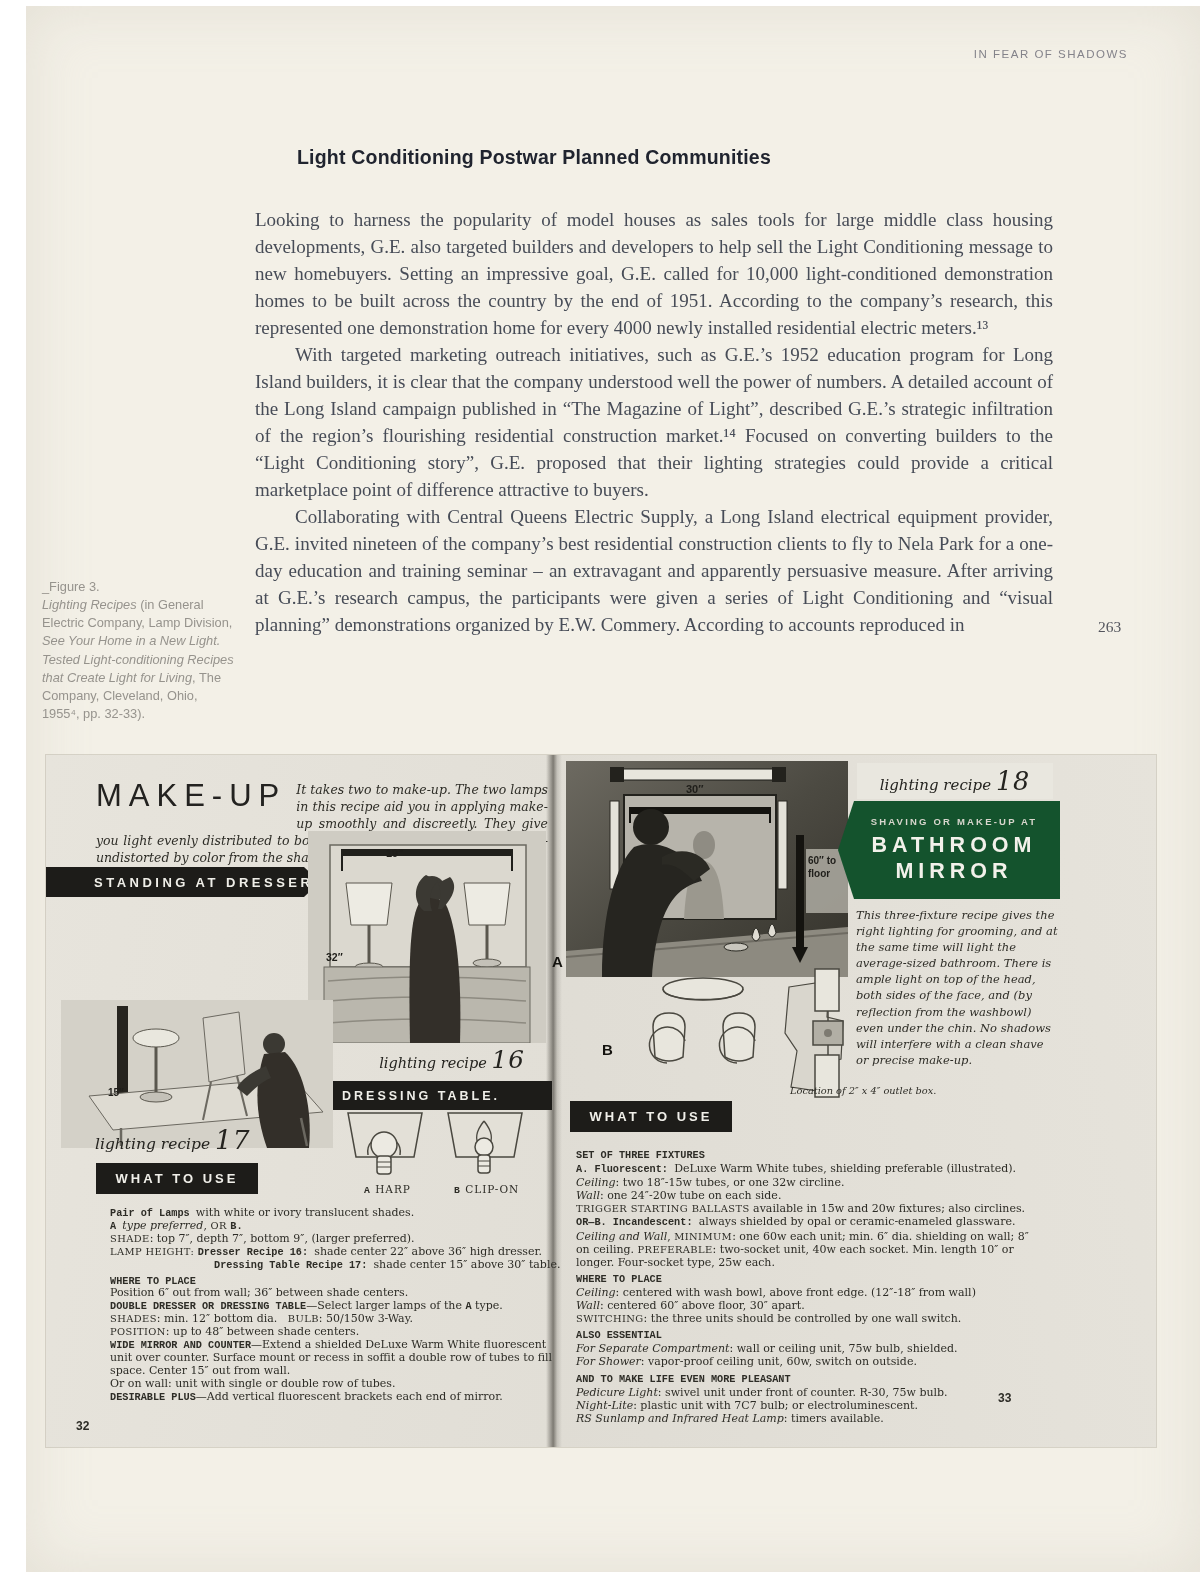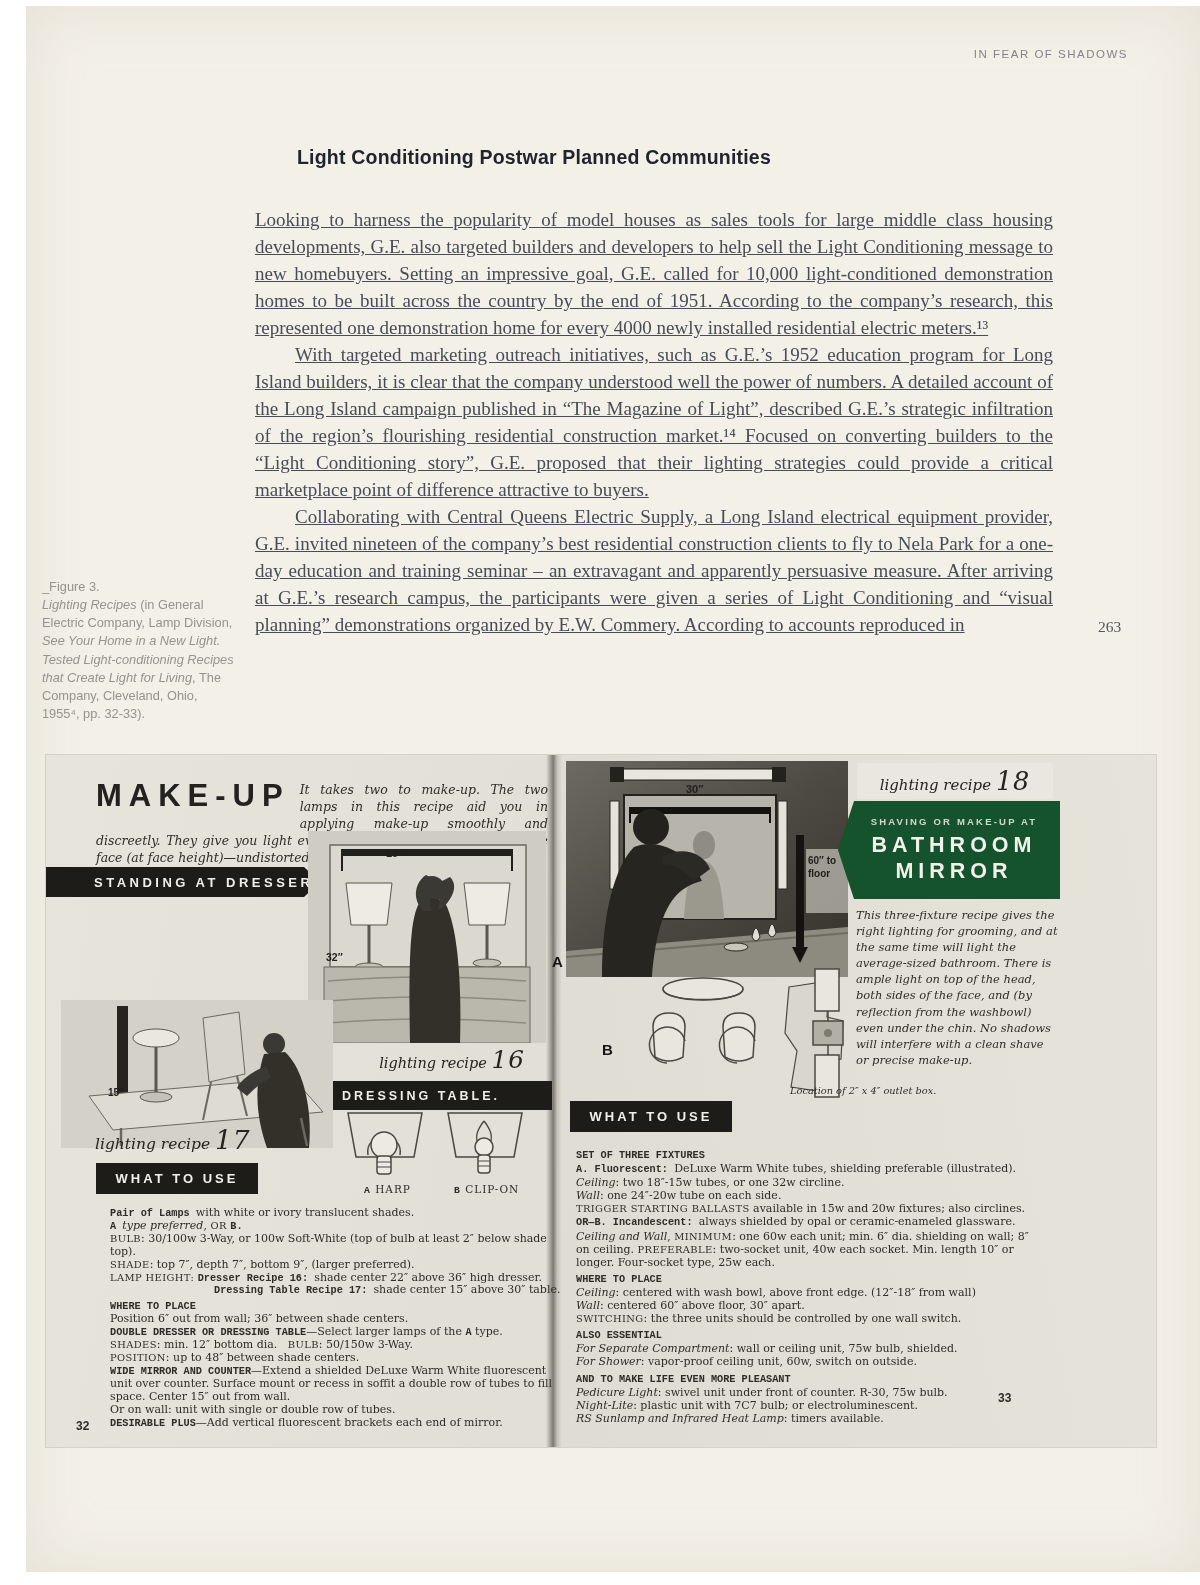--- a/index.html
+++ b/index.html
@@ -4,37 +4,37 @@
 <style>
   html,body{margin:0;padding:0;}
   body{width:1200px;height:1585px;background:#ffffff;font-family:"Liberation Serif","DejaVu Serif",serif;position:relative;overflow:hidden;}
   .sheet{position:absolute;left:26px;top:6px;width:1174px;height:1566px;background:#f3f0e7;box-shadow:inset 0 0 60px rgba(200,195,180,.35);}
 
   
   .running-header{position:absolute;top:42px;right:72px;font-family:"Liberation Sans","DejaVu Sans",sans-serif;font-size:11.5px;letter-spacing:1.5px;color:#84838a;}
   .folio{position:absolute;left:1072px;top:612px;font-size:15.5px;color:#53555d;}
   .title{position:absolute;left:271px;top:140px;margin:0;font-family:"Liberation Sans","DejaVu Sans",sans-serif;font-size:19.5px;font-weight:700;color:#20242f;letter-spacing:.2px;}
   .body-text{position:absolute;left:229px;top:200px;width:798px;color:#474c57;font-size:19px;line-height:27px;text-align:justify;}
-  .body-text p{margin:0;text-decoration:underline;}
+  .body-text p{margin:0;}
   .body-text p + p{text-indent:40px;}
   .margin-caption{position:absolute;left:16px;top:572px;width:196px;font-family:"Liberation Sans","DejaVu Sans",sans-serif;font-size:12.8px;line-height:1.42;color:#96938d;}
   .margin-caption .seg-i{font-style:italic;}
 
   
   .figure{position:absolute;left:20px;top:749px;width:1110px;height:692px;background:#e3e0d8;box-shadow:0 0 0 1px rgba(170,165,150,.4), inset 0 0 40px rgba(120,115,100,.18);}
   .fig-page-left{position:absolute;left:0;top:0;width:506px;height:692px;background:linear-gradient(100deg,#e7e4dc, #e1ded6);}
   .fig-page-right{position:absolute;left:506px;top:0;width:604px;height:692px;background:linear-gradient(260deg,#e6e3db,#dfdcd4);}
   .fig-gutter{position:absolute;left:500px;top:0;width:16px;height:692px;background:linear-gradient(90deg,rgba(0,0,0,0),rgba(45,42,35,.55) 45%,rgba(45,42,35,.15) 70%,rgba(0,0,0,0));}
 
   .fig-abs{position:absolute;}
   .ad-serif{font-family:"DejaVu Serif",serif;color:#2c2b25;}
 
   
   .makeup-block{left:50px;top:26px;width:452px;font-size:12.5px;line-height:1.36;font-style:italic;text-align:justify;color:#2e2d27;}
-  .makeup-title{float:left;font-style:normal;font-family:"Liberation Sans","DejaVu Sans",sans-serif;font-weight:700;font-size:31px;letter-spacing:7px;margin:-6px 10px 0 0;color:#232220;}
+  .makeup-title{float:left;font-style:normal;font-family:"Liberation Sans","DejaVu Sans",sans-serif;font-weight:400;font-size:31px;letter-spacing:7px;margin:-6px 10px 0 0;color:#232220;}
   .ribbon{background:#1d1c19;color:#efeee8;font-family:"Liberation Sans","DejaVu Sans",sans-serif;font-weight:700;display:flex;align-items:center;}
   .ribbon-standing{left:0;top:112px;width:274px;height:30px;font-size:13px;letter-spacing:3.5px;padding-left:48px;box-sizing:border-box;clip-path:polygon(0 0,calc(100% - 16px) 0,100% 50%,calc(100% - 16px) 100%,0 100%);}
   .ribbon-seated{left:150px;top:326px;width:356px;height:29px;font-size:12.5px;letter-spacing:3px;padding-left:44px;box-sizing:border-box;}
   .recipe-tag{font-style:italic;font-family:"DejaVu Serif",serif;color:#24231f;margin-left:11px;}
   .recipe-tag .rnum{font-size:1.7em;letter-spacing:1px;}
   .tag16{left:288px;top:290px;width:214px;font-size:14.5px;text-align:center;}
   .tag17{left:38px;top:370px;width:200px;font-size:15.5px;}
   .tag18{left:800px;top:8px;width:196px;height:36px;font-size:15px;text-align:center;background:#e9e7df;line-height:36px;}
   .wtu-box{background:#1d1c19;color:#f0efe9;font-family:"Liberation Sans","DejaVu Sans",sans-serif;font-weight:700;font-size:13px;letter-spacing:3px;display:flex;align-items:center;justify-content:center;}
   .wtu-left{left:50px;top:408px;width:162px;height:31px;}
@@ -166,21 +166,20 @@
       <span class="rnum">17</span>
     </div>
 
     <div class="fig-abs wtu-box wtu-left">
       <span>WHAT TO USE</span>
     </div>
 
     <div class="fig-abs recipe-lines lines-left">
         <div class="rline"><span class="seg-b">Pair of Lamps </span><span>with white or ivory translucent shades.</span></div>
         <div class="rline"><span class="seg-b">A </span><span class="seg-i">type preferred</span><span>, </span><span class="seg-sc">OR </span><span class="seg-b">B.</span></div>
-        <div class="rline"><span class="seg-sc">BULB</span><span>: 30/100w 3-Way, or 100w Soft-White (top of bulb at least 2″ below shade top).</span></div>
         <div class="rline"><span class="seg-sc">SHADE</span><span>: top 7″, depth 7″, bottom 9″, (larger preferred).</span></div>
         <div class="rline"><span class="seg-sc">LAMP HEIGHT: </span><span class="seg-b">Dresser Recipe 16: </span><span>shade center 22″ above 36″ high dresser.</span></div>
         <div class="rline rindent"><span class="seg-b">Dressing Table Recipe 17: </span><span>shade center 15″ above 30″ table.</span></div>
         <div class="rline rhead"><span class="seg-b">WHERE TO PLACE</span></div>
         <div class="rline"><span>Position 6″ out from wall; 36″ between shade centers.</span></div>
         <div class="rline"><span class="seg-b">DOUBLE DRESSER OR DRESSING TABLE</span><span>—Select larger lamps of the </span><span class="seg-b">A</span><span> type.</span></div>
         <div class="rline"><span class="seg-sc">SHADES</span><span>: min. 12″ bottom dia.&nbsp;&nbsp;&nbsp;</span><span class="seg-sc">BULB</span><span>: 50/150w 3-Way.</span></div>
         <div class="rline"><span class="seg-sc">POSITION</span><span>: up to 48″ between shade centers.</span></div>
         <div class="rline"><span class="seg-b">WIDE MIRROR AND COUNTER</span><span>—Extend a shielded DeLuxe Warm White fluorescent unit over counter. Surface mount or recess in soffit a double row of tubes to fill space. Center 15″ out from wall.</span></div>
         <div class="rline"><span>Or on wall: unit with single or double row of tubes.</span></div>

